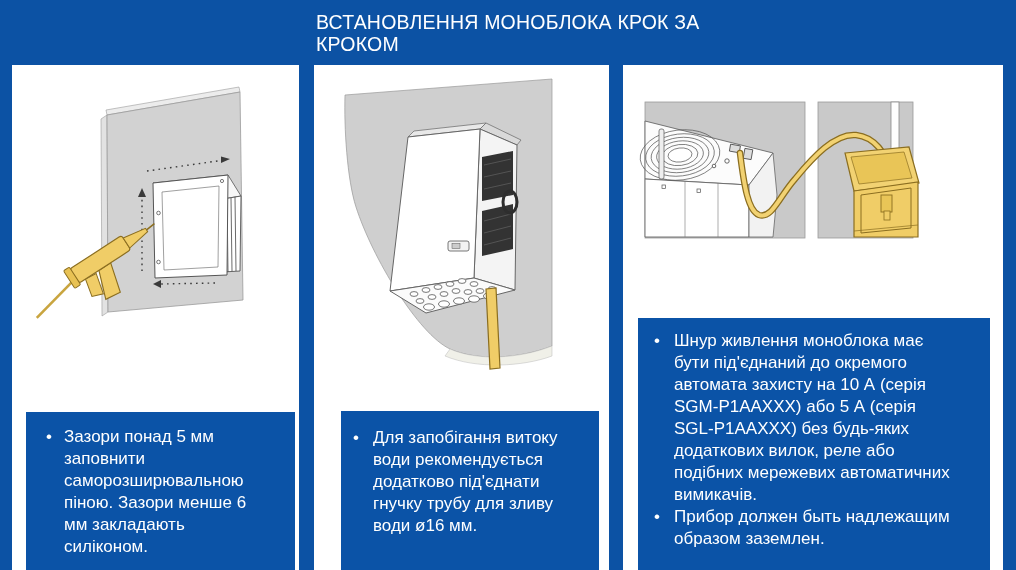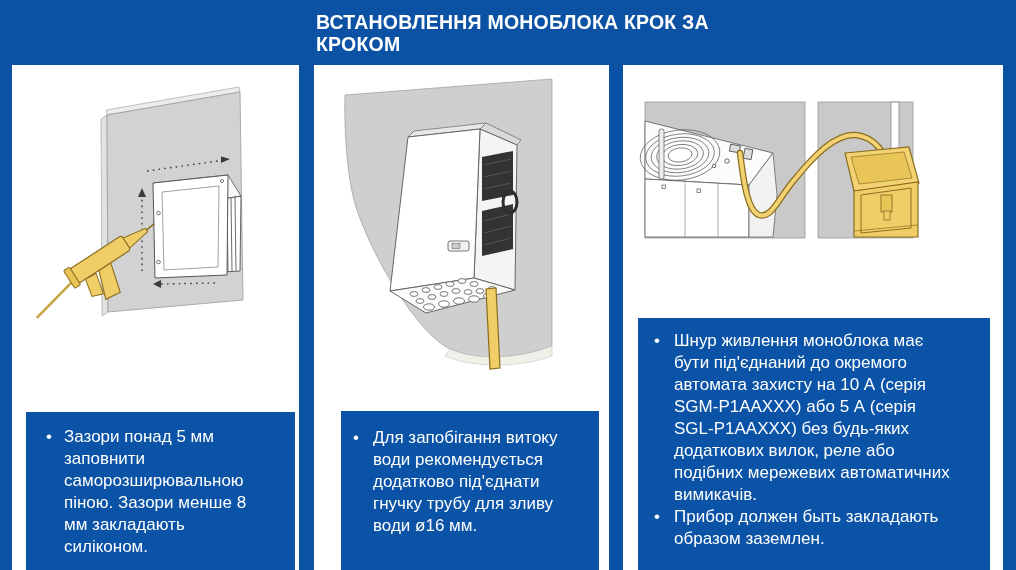--- a/index.html
+++ b/index.html
@@ -3,21 +3,21 @@
 <meta charset="utf-8">
 <style>
   html,body{margin:0;padding:0;}
   body{
     width:1016px;height:570px;position:relative;overflow:hidden;
     background:#0C52A4;
     font-family:"Liberation Sans",sans-serif;
   }
   .page-title{
     position:absolute;left:316px;top:11px;width:424px;
-    color:#FFFFFF;font-weight:bold;font-size:19.5px;line-height:22px;
+    color:#FFFFFF;font-weight:normal;font-size:19.5px;line-height:22px;
     letter-spacing:.2px;
   }
   .panel{position:absolute;top:65px;bottom:0;background:#FFFFFF;}
   #panel1{left:12px;width:287px;}
   #panel2{left:314px;width:295px;}
   #panel3{left:623px;width:380px;}
   .panel svg{position:absolute;left:0;top:0;display:block;}
   .note-box{
     position:absolute;background:#0B53A7;color:#FFFFFF;
     font-size:17px;line-height:22px;box-sizing:border-box;
@@ -85,21 +85,21 @@
       <rect x="-40" y="-9" width="62" height="17" rx="3" fill="#F0CD67" stroke="#8B6E20" stroke-width="1.2"></rect>
       <rect x="-46" y="-11" width="7" height="21" rx="1.5" fill="#E8C254" stroke="#8B6E20" stroke-width="1"></rect>
       <polygon points="22,-6 46,-2 46,2 22,6" fill="#F0CD67" stroke="#8B6E20" stroke-width="1"></polygon>
       <line x1="46" y1="0" x2="56" y2="-1" stroke="#8B6E20" stroke-width="1.5"></line>
     </g>
   </svg>
   <div class="note-box" id="box1">
     <ul class="notes">
       <li>
         <span class="bullet">•</span>
-        <span class="note-text">Зазори понад 5 мм заповнити саморозширювальною піною. Зазори менше 8 мм закладають силіконом.</span>
+        <span class="note-text">Зазори понад 5 мм заповнити саморозширювальною піною. Зазори менше 6 мм закладають силіконом.</span>
       </li>
     </ul>
   </div>
 </div>
 
 <div class="panel" id="panel2">
   <svg width="295" height="346" viewBox="0 0 295 346">
 
     <g>
       <path d="M31,30 L238,14 L238,281 C205,294 163,296 136,284 C104,269 58,192 42,142 C33,114 30,62 31,30 Z" fill="#CFCFCF" stroke="#999" stroke-width="0.7"></path>
@@ -207,17 +207,17 @@
     </g>
   </svg>
   <div class="note-box" id="box3">
     <ul class="notes">
       <li>
         <span class="bullet">•</span>
         <span class="note-text">Шнур живлення моноблока має бути під'єднаний до окремого автомата захисту на 10 А (серія SGM-P1AAXXX) або 5 А (серія SGL-P1AAXXX) без будь-яких додаткових вилок, реле або подібних мережевих автоматичних вимикачів.</span>
       </li>
       <li>
         <span class="bullet">•</span>
-        <span class="note-text">Прибор должен быть закладають образом заземлен.</span>
+        <span class="note-text">Прибор должен быть надлежащим образом заземлен.</span>
       </li>
     </ul>
   </div>
 </div>
 
 </body></html>

